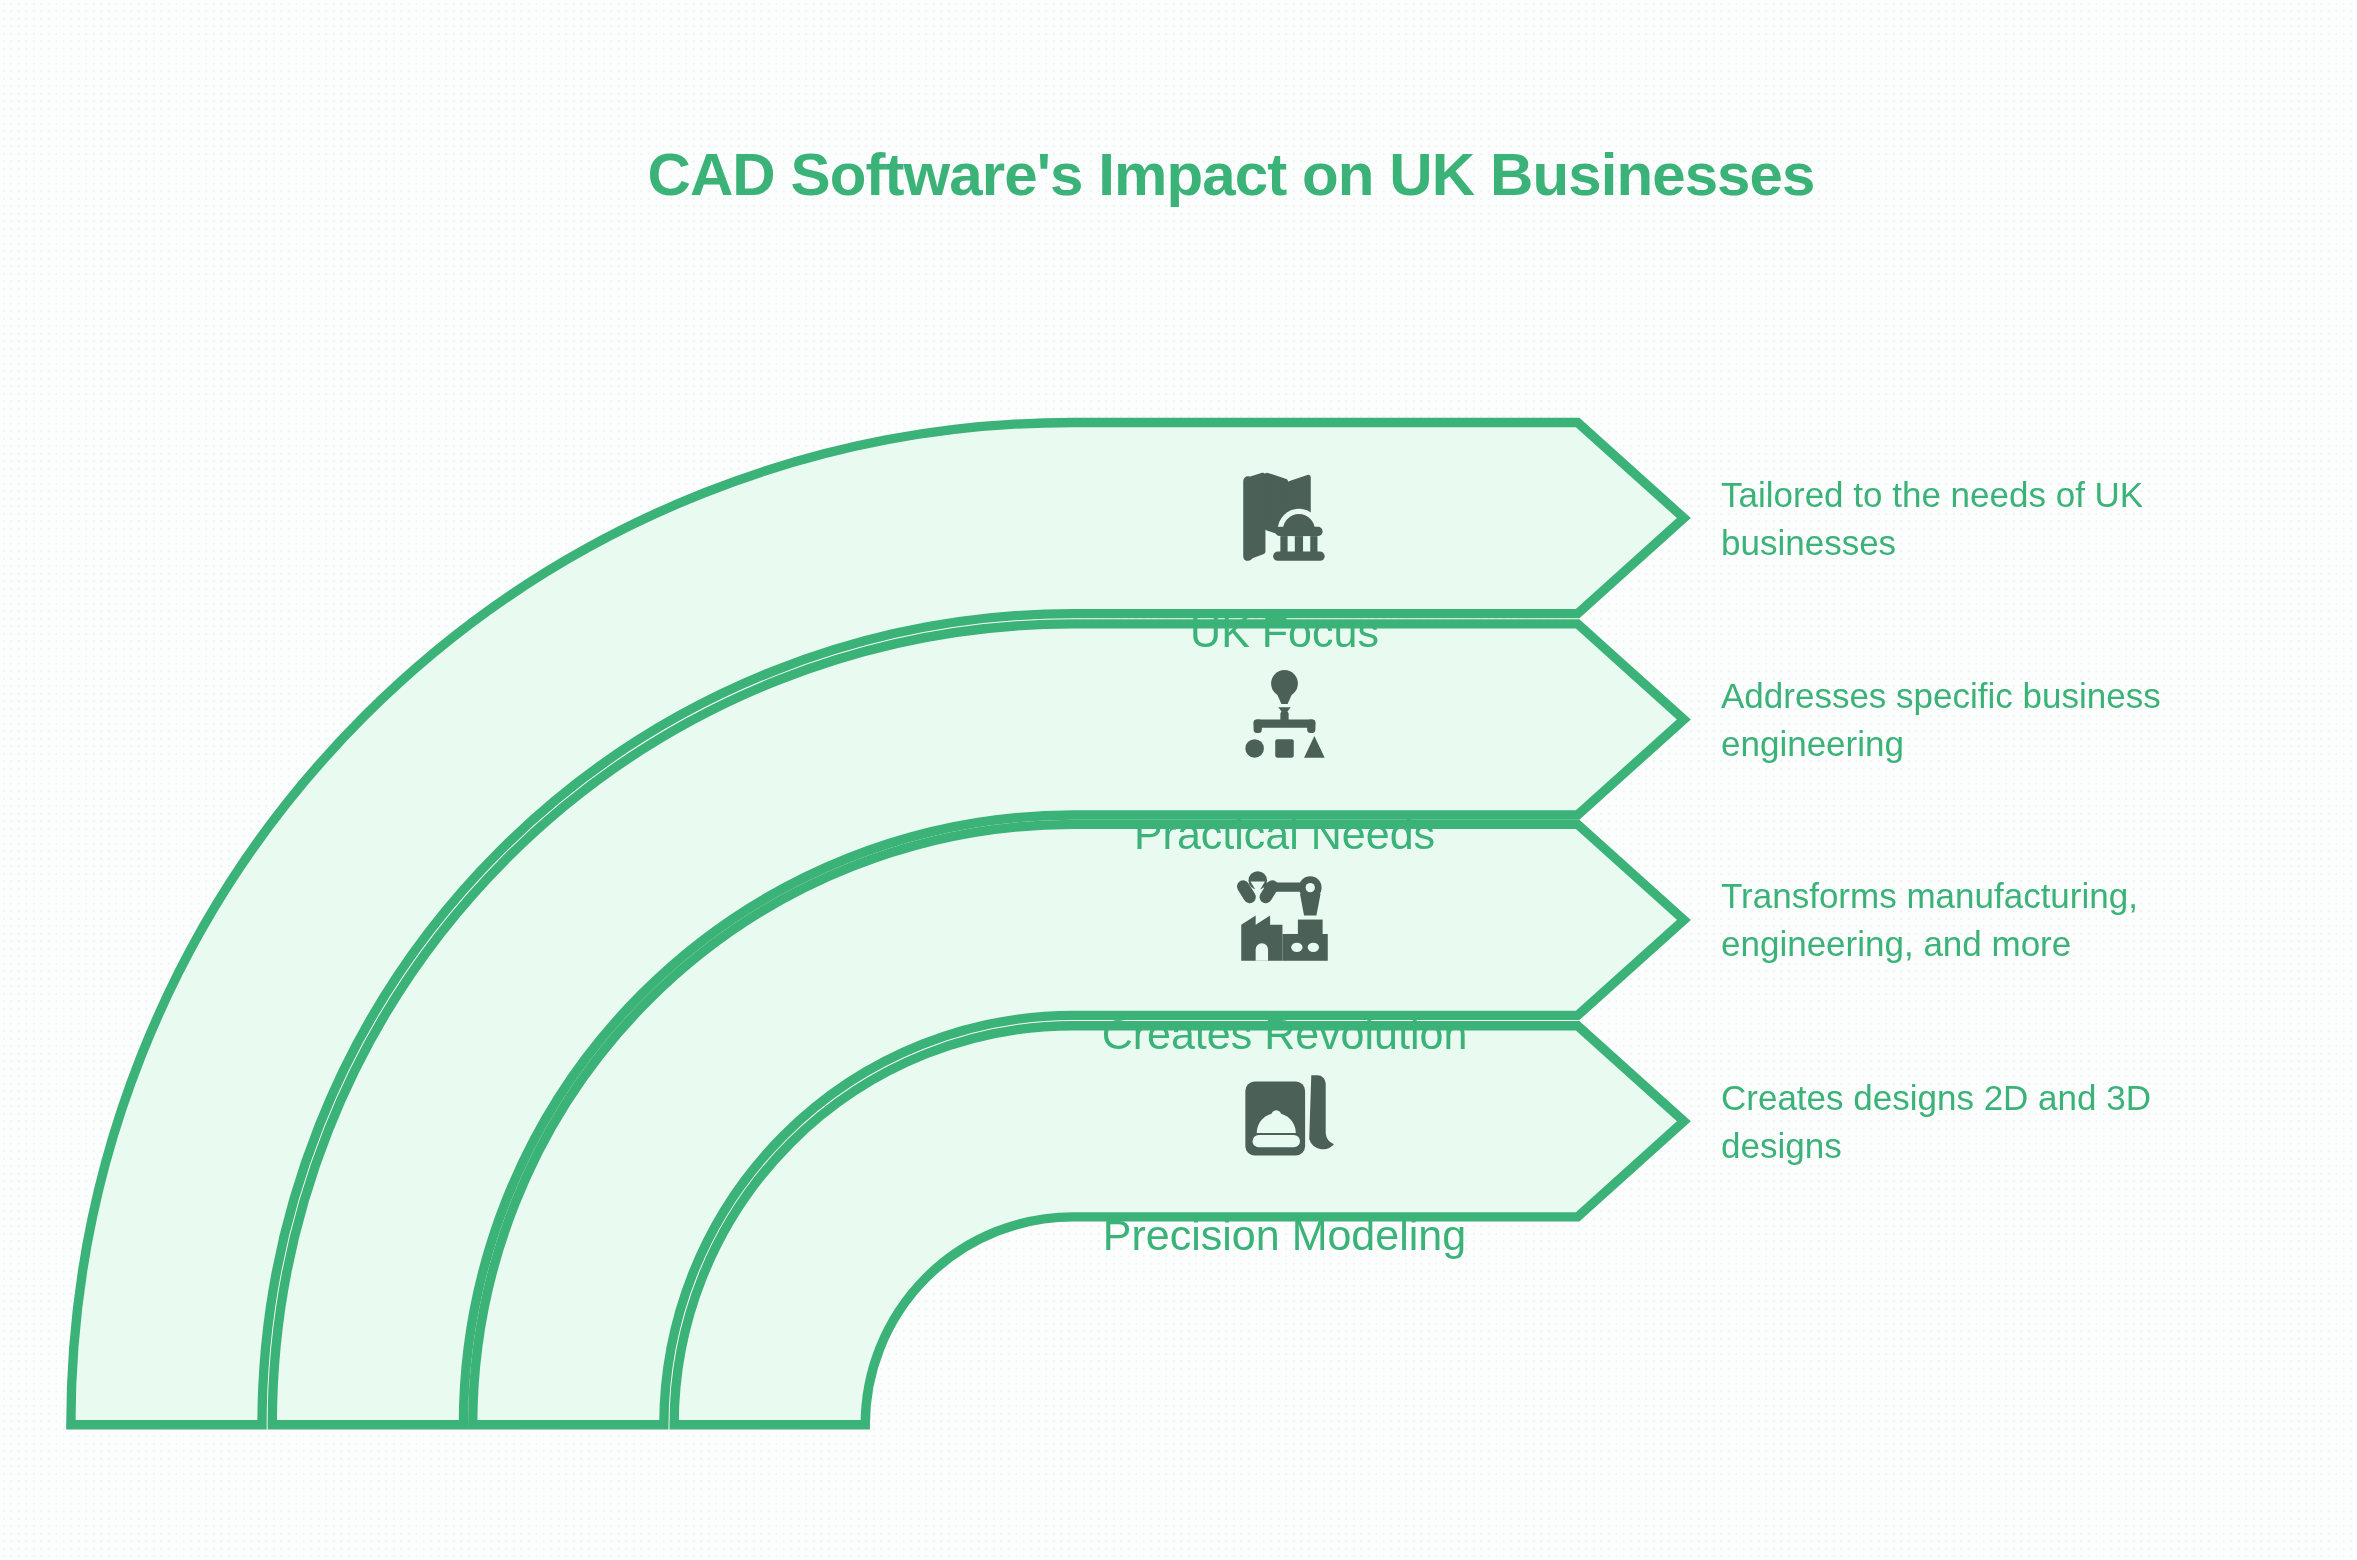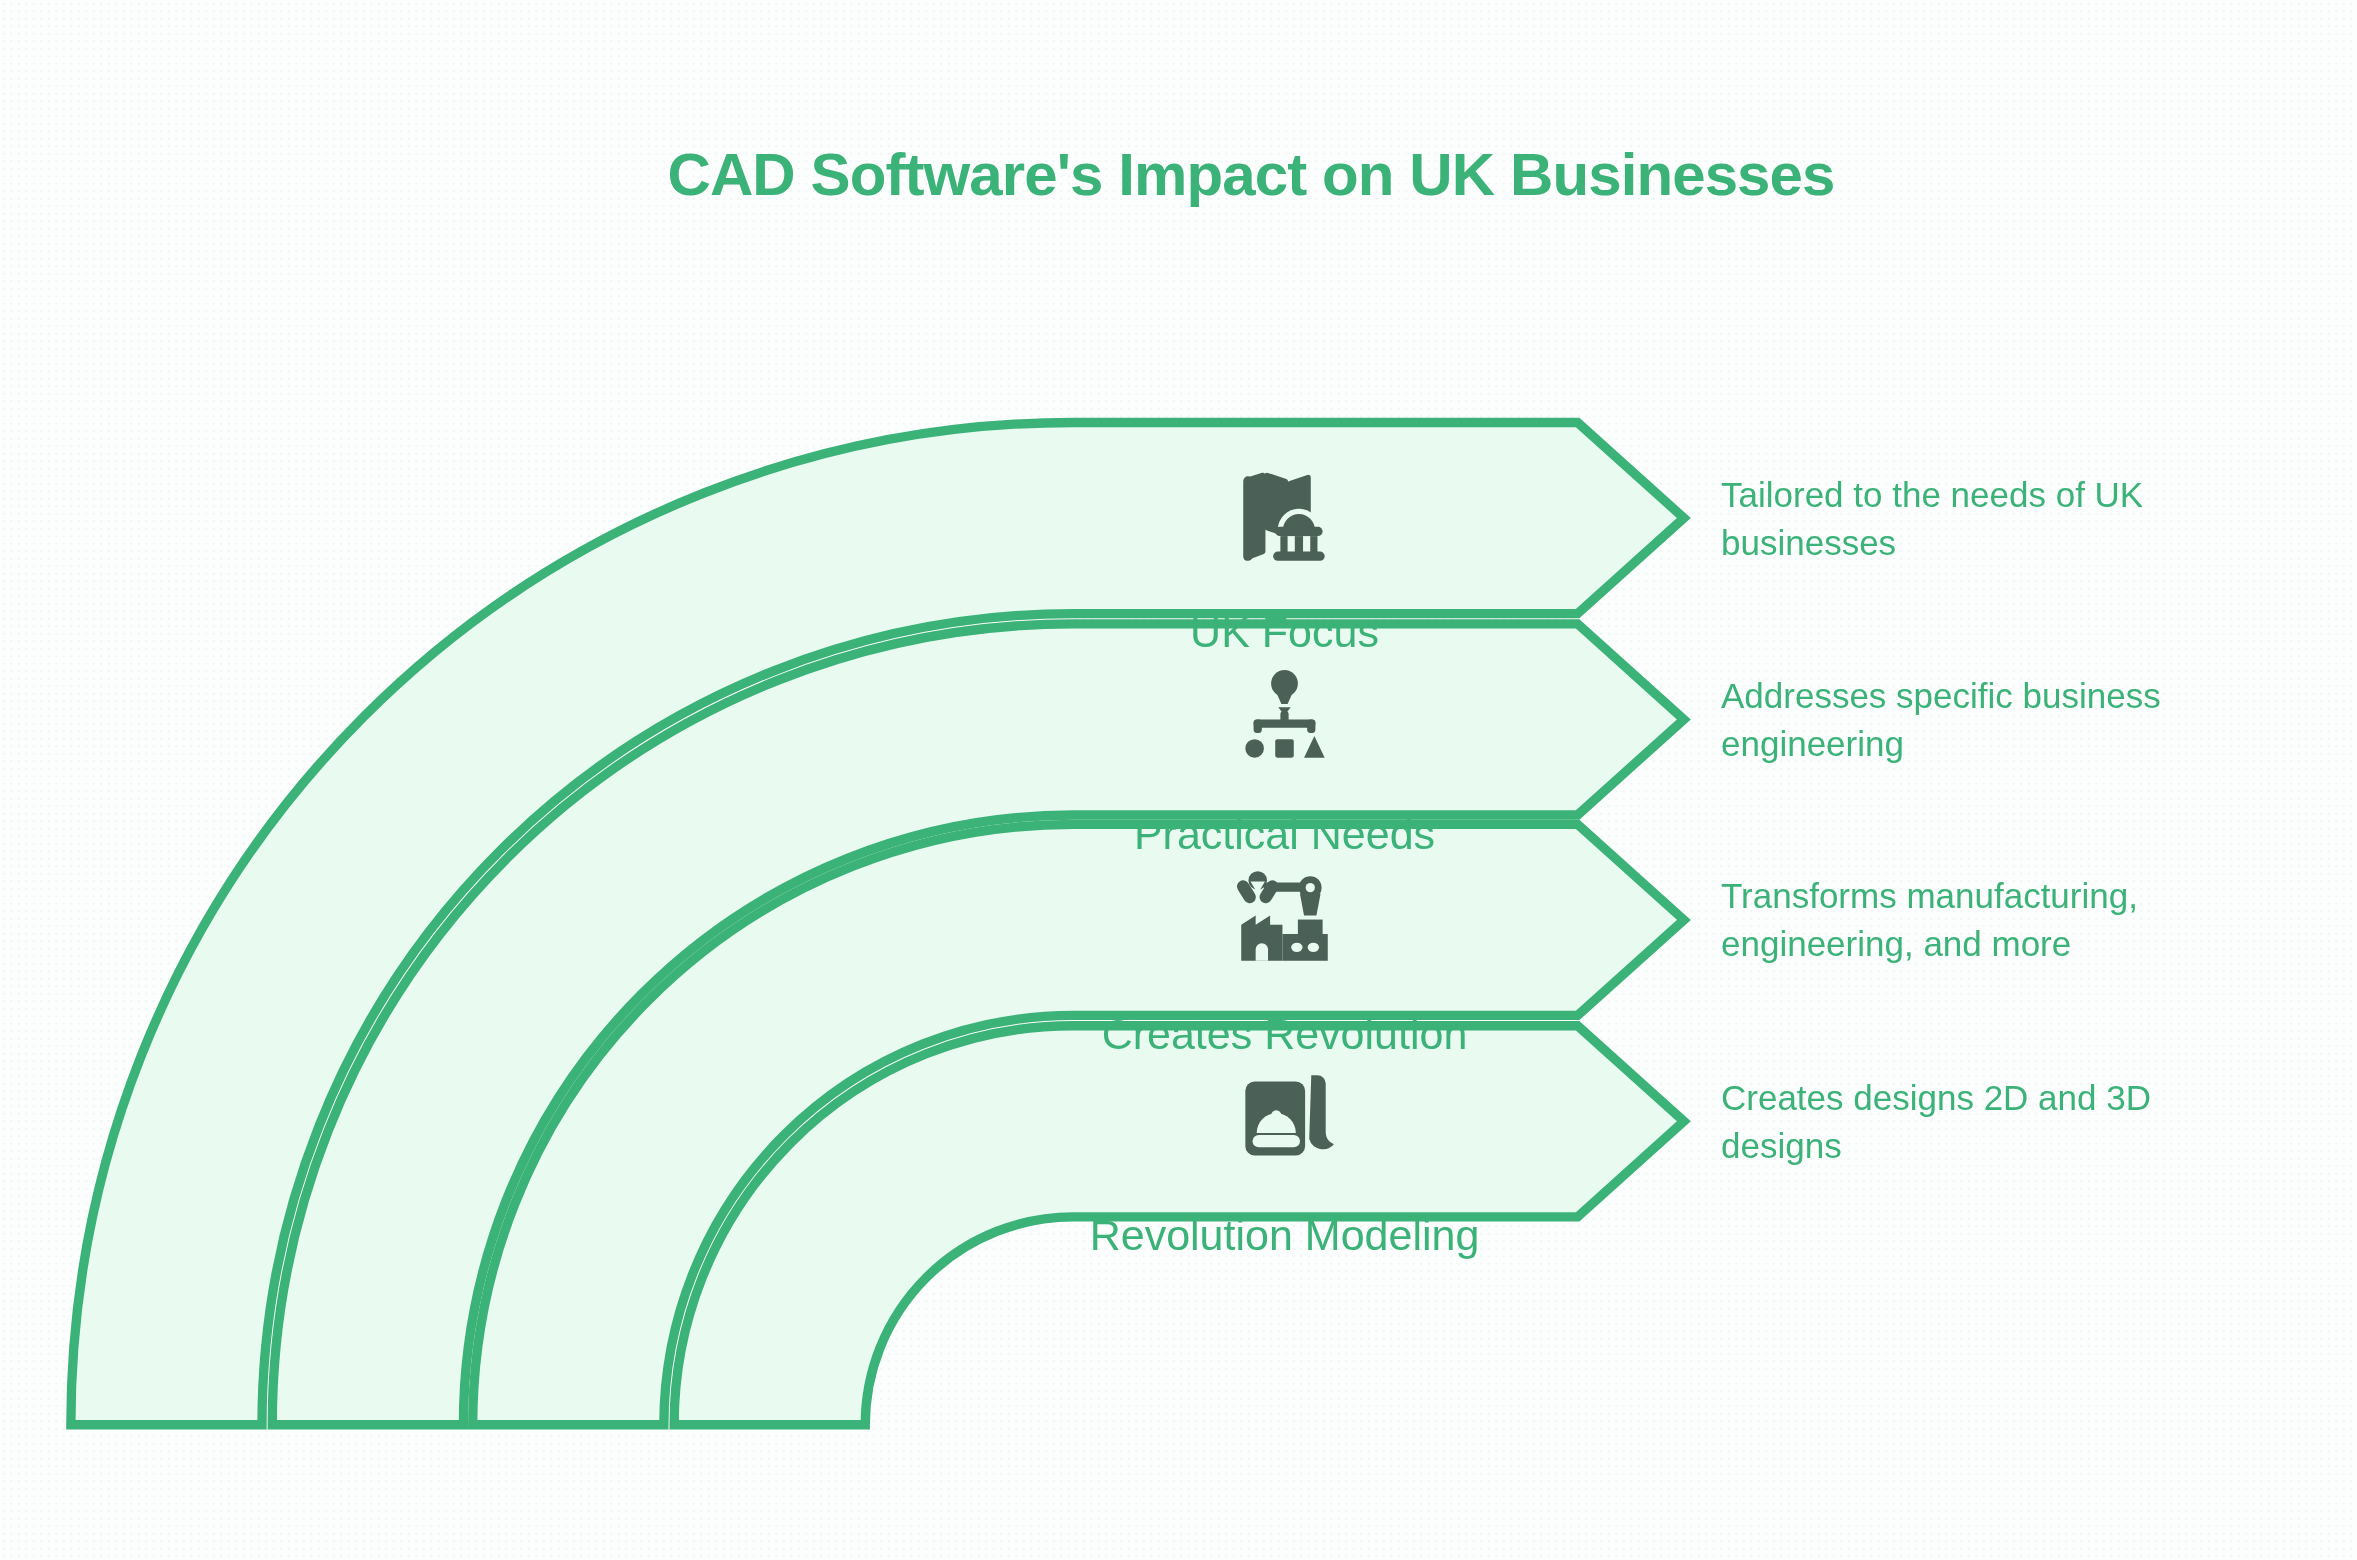--- a/index.html
+++ b/index.html
@@ -14,21 +14,21 @@
     font-family:"Liberation Sans", sans-serif;
     background-color:var(--background);
     background-image:radial-gradient(rgba(70,150,100,0.08) 1.2px, transparent 1.2px);
     background-size:7.5px 7.5px;
     overflow:hidden;
   }
   .stage{position:relative;width:2358px;height:1561px;}
   .title{
     position:absolute;top:140px;left:1231px;transform:translateX(-50%);
     white-space:nowrap;
-    font-size:60px;font-weight:bold;color:var(--accent);letter-spacing:-0.9px;margin-left:20px;
+    font-size:60px;font-weight:bold;color:var(--accent);letter-spacing:-0.9px;
   }
   .bands-svg{position:absolute;left:0;top:0;}
   .band-content{
     position:absolute;left:1005px;width:559px;height:108px;
     display:flex;align-items:center;gap:41px;flex-direction:column;
   }
   .band-content .icon{width:103px;height:103px;flex:0 0 auto;}
   .band-content .icon svg{width:103px;height:103px;display:block;}
   .band-label{
     font-size:43px;color:var(--accent);font-weight:400;white-space:nowrap;
@@ -144,19 +144,19 @@
             <rect x="12" y="14" width="58" height="72" rx="9"></rect>
             <path d="M76,8 h6 a8,8 0 0 1 8,8 v48 a13,13 0 0 0 8,11 a14,14 0 0 1 -24,-5 z"></path>
           </g>
           <g fill="var(--band-fill)">
             <path d="M23,64 a19,19 0 0 1 38,0 z"></path>
             <rect x="37" y="42" width="10" height="22" rx="5"></rect>
             <rect x="19" y="66" width="46" height="12" rx="6"></rect>
           </g>
         </svg>
       </span>
-      <span class="band-label">Revolution Modeling</span>
+      <span class="band-label">Precision Modeling</span>
     </div>
     <div class="band-desc">Creates designs 2D and 3D designs</div>
   </div>
 
 </div>
 
 
 </body></html>

